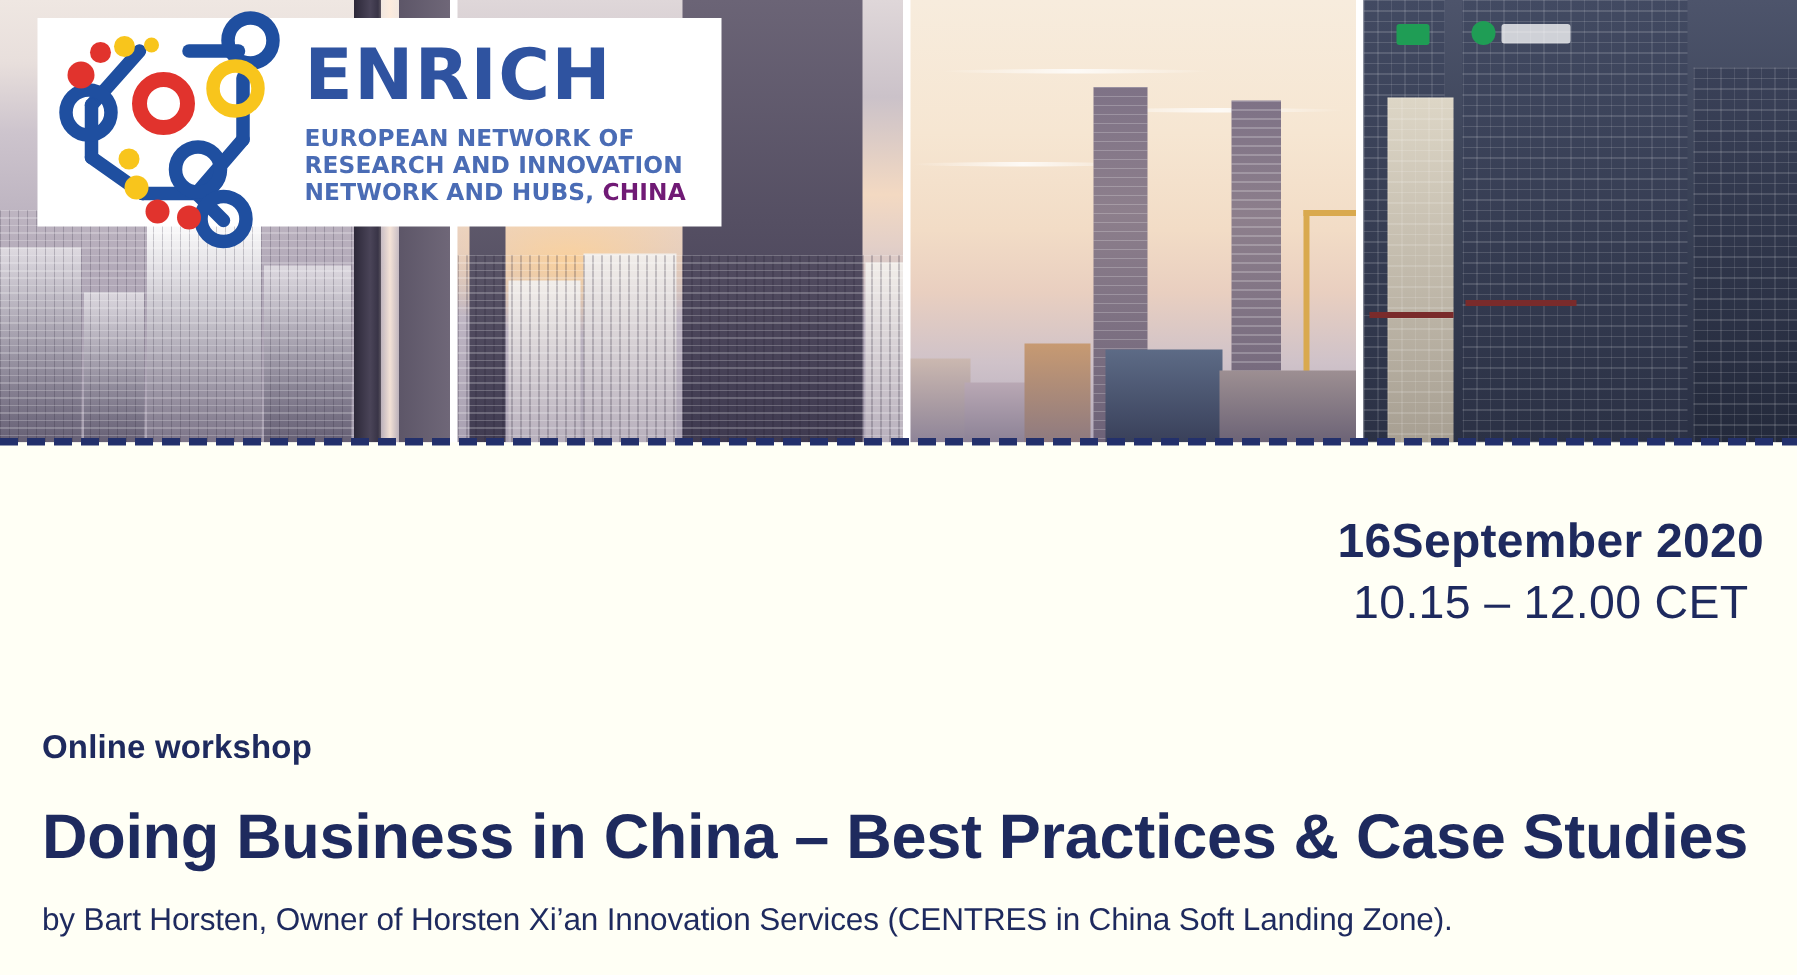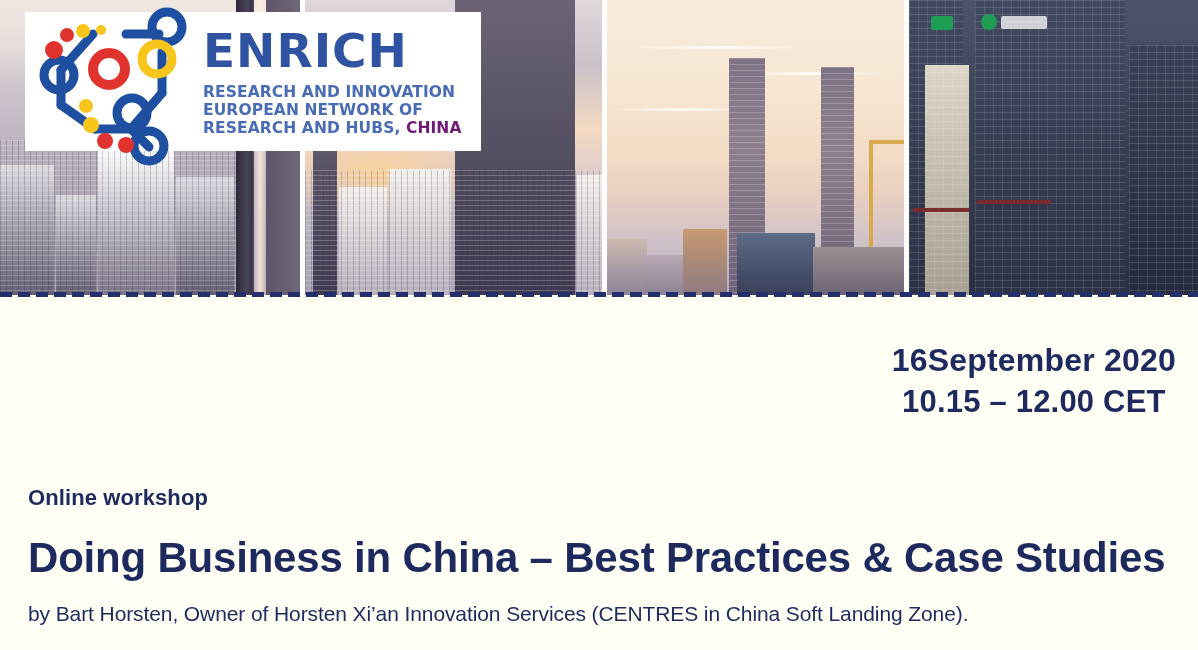--- a/index.html
+++ b/index.html
@@ -223,21 +223,21 @@
     color: #1e2a5e;
   }
   .date-line {
     font-size: 32px;
     font-weight: 700;
     line-height: 1.18;
     letter-spacing: .2px;
   }
   .time-line {
     font-size: 31px;
-    font-weight: 700;
+    font-weight: 400;
     line-height: 1.2;
     letter-spacing: .2px;
     margin-top: 3px;
   }
   .title-block {
     position: absolute;
     left: 28px;
     top: 190px;
     right: 14px;
     color: #1e2a5e;
@@ -352,24 +352,24 @@
       <circle cx="23" cy="53" r="9" fill="#e1332d"></circle>
       <circle cx="56" cy="124" r="0" fill="none"></circle>
       <circle cx="55" cy="109" r="7" fill="#f8c51c"></circle>
       <circle cx="60" cy="128" r="8" fill="#f8c51c"></circle>
       <circle cx="74" cy="144" r="8" fill="#e1332d"></circle>
       <circle cx="95" cy="148" r="8" fill="#e1332d"></circle>
     </svg>
     <div class="logo-text">
       <div class="logo-wordmark">ENRICH</div>
       <div class="logo-tagline">
+        <div>EUROPEAN NETWORK OF</div>
         <div>RESEARCH AND INNOVATION</div>
-        <div>EUROPEAN NETWORK OF</div>
         <div>
-          <span>RESEARCH AND HUBS,</span>
+          <span>NETWORK AND HUBS,</span>
           <span class="china">CHINA</span>
         </div>
       </div>
     </div>
   </div>
 </div>
 
 <div class="dashed-rule"></div>
 
 <div class="content">

